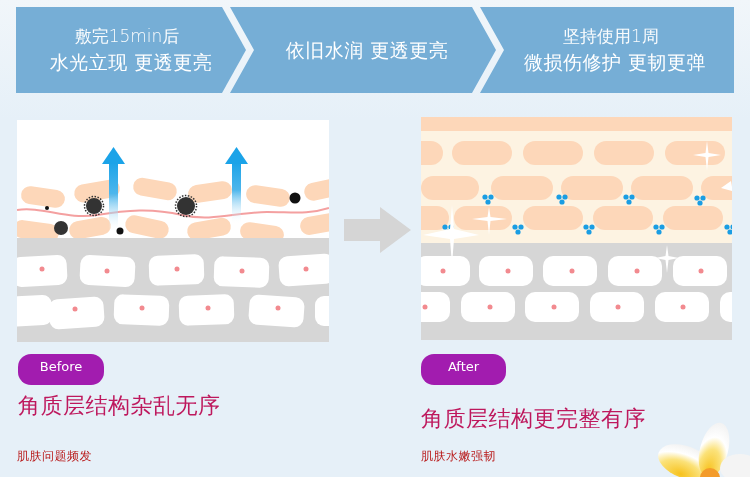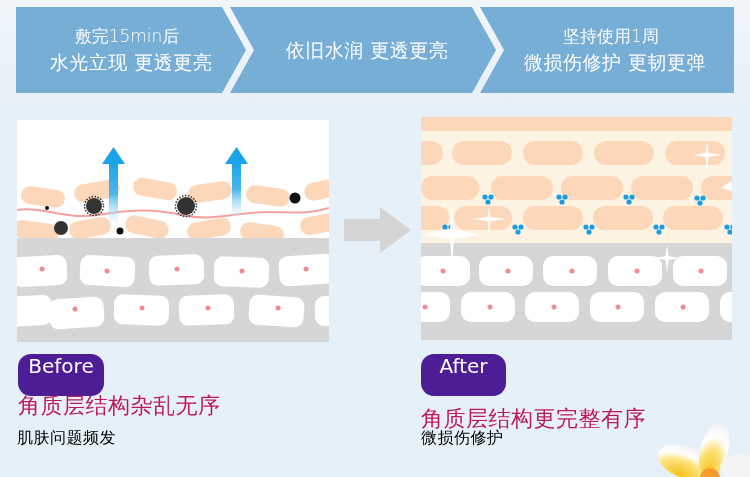--- a/index.html
+++ b/index.html
@@ -26,31 +26,31 @@
   #step-2 { left: 472px; width: 246px; }
 
   
   .panel { position: absolute; overflow: hidden; }
   #before-panel { left: 17px; top: 120px; width: 312px; height: 222px; background: #fff; }
   #after-panel { left: 421px; top: 117px; width: 311px; height: 223px; background: #fdf3e2; }
 
   .center-arrow { position: absolute; left: 344px; top: 207px; }
 
   .pill {
-    position: absolute; height: 42px; border-radius: 13px; background: #4c1d95; color: #fff;
-    font-size: 20px; line-height: 25px; text-align: center;
+    position: absolute; height: 31px; border-radius: 13px; background: #a21caf; color: #fff;
+    font-size: 13px; line-height: 25px; text-align: center;
   }
   #before-pill { left: 18px; top: 354px; width: 86px; }
   #after-pill { left: 421px; top: 354px; width: 85px; }
 
   .heading {
     position: absolute; font-size: 22px; color: #be185d; line-height: 30px; letter-spacing: 0.5px;
   }
   .sub {
-    position: absolute; font-size: 16px; color: #000000; line-height: 26px; letter-spacing: 0.5px;
+    position: absolute; font-size: 12px; color: #b91c1c; line-height: 26px; letter-spacing: 0.5px; margin-top: 18px;
   }
   #before-heading { left: 18px; top: 391px; }
   #before-sub { left: 17px; top: 425px; }
   #after-heading { left: 421px; top: 391px; margin-top: 13px; }
   #after-sub { left: 421px; top: 425px; }
 
   .flower { position: absolute; left: 640px; top: 420px; }
 </style>
 </head>
 <body>
@@ -271,21 +271,21 @@
     </g>
   </svg>
 </div>
 
 <div class="pill" id="before-pill">Before</div>
 <div class="heading" id="before-heading">角质层结构杂乱无序</div>
 <div class="sub" id="before-sub">肌肤问题频发</div>
 
 <div class="pill" id="after-pill">After</div>
 <div class="heading" id="after-heading">角质层结构更完整有序</div>
-<div class="sub" id="after-sub">微损伤修护</div>
+<div class="sub" id="after-sub">肌肤水嫩强韧</div>
 
 <div class="flower">
   <svg width="110" height="60">
     <defs>
       <radialGradient id="petalGrad" cx="0.5" cy="0.9" r="0.9">
         <stop offset="0" stop-color="#f7c21d"></stop>
         <stop offset="0.45" stop-color="#fbe27a"></stop>
         <stop offset="0.7" stop-color="#ffffff"></stop>
         <stop offset="1" stop-color="#f2f2f2"></stop>
       </radialGradient>

